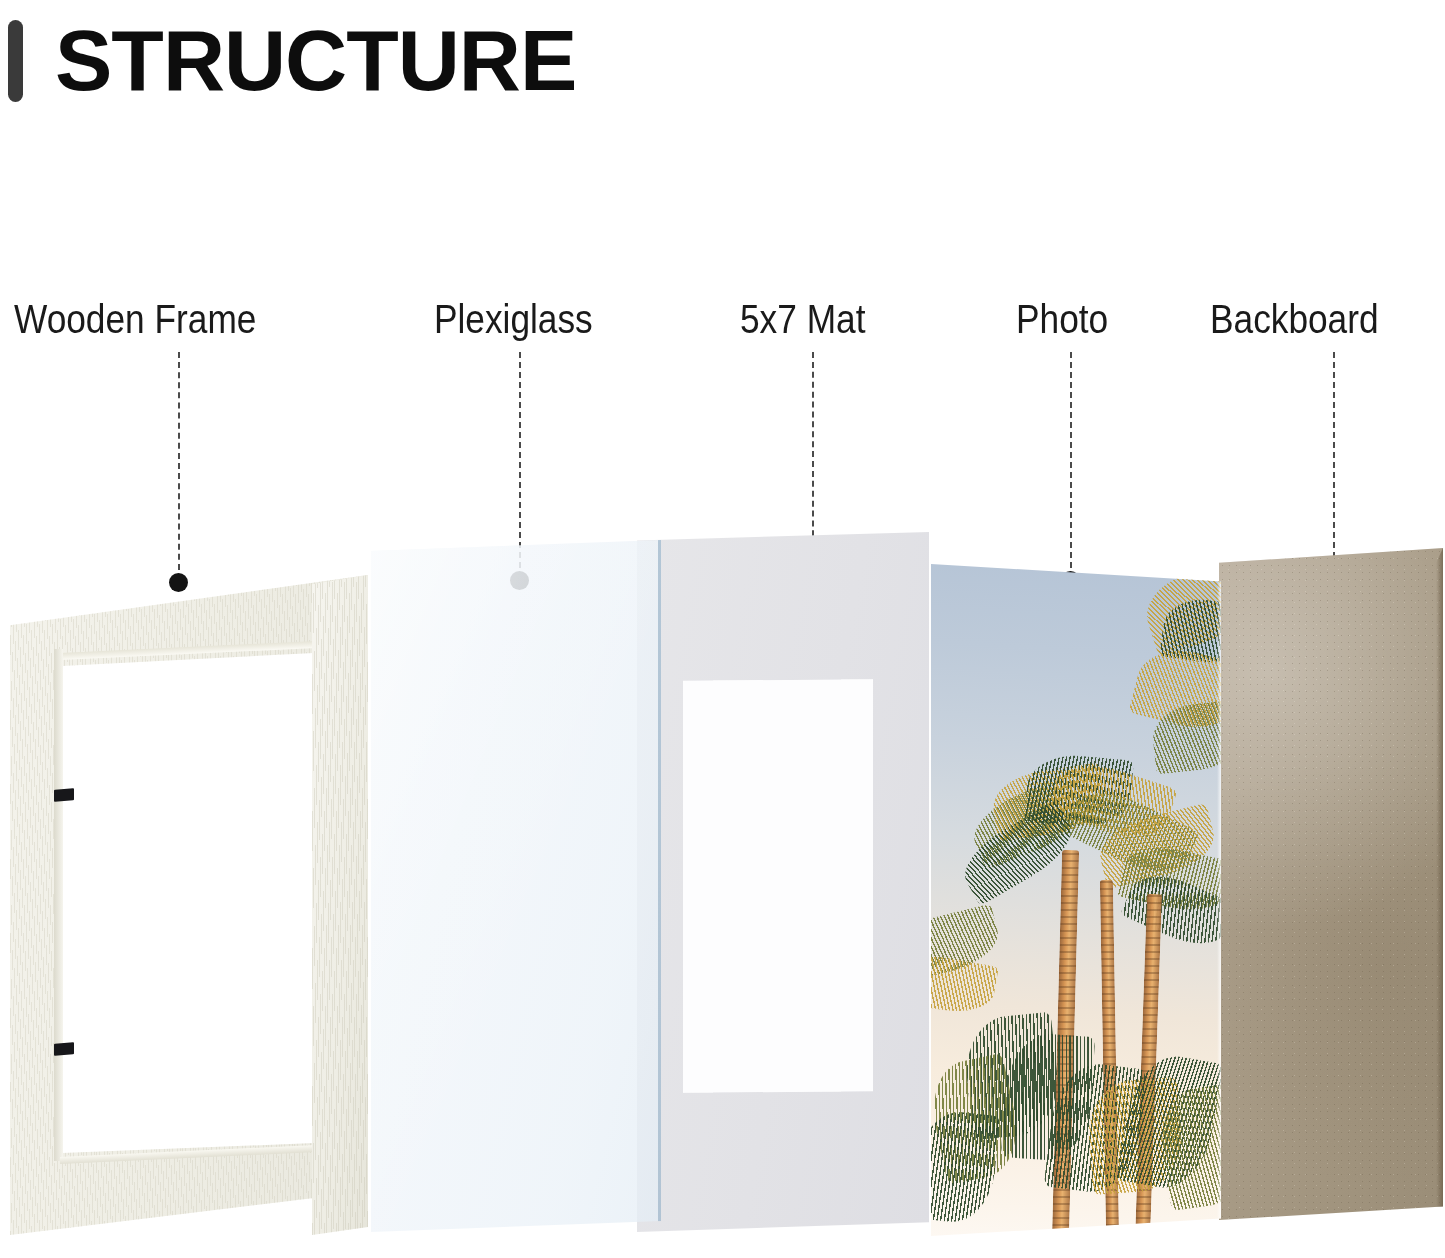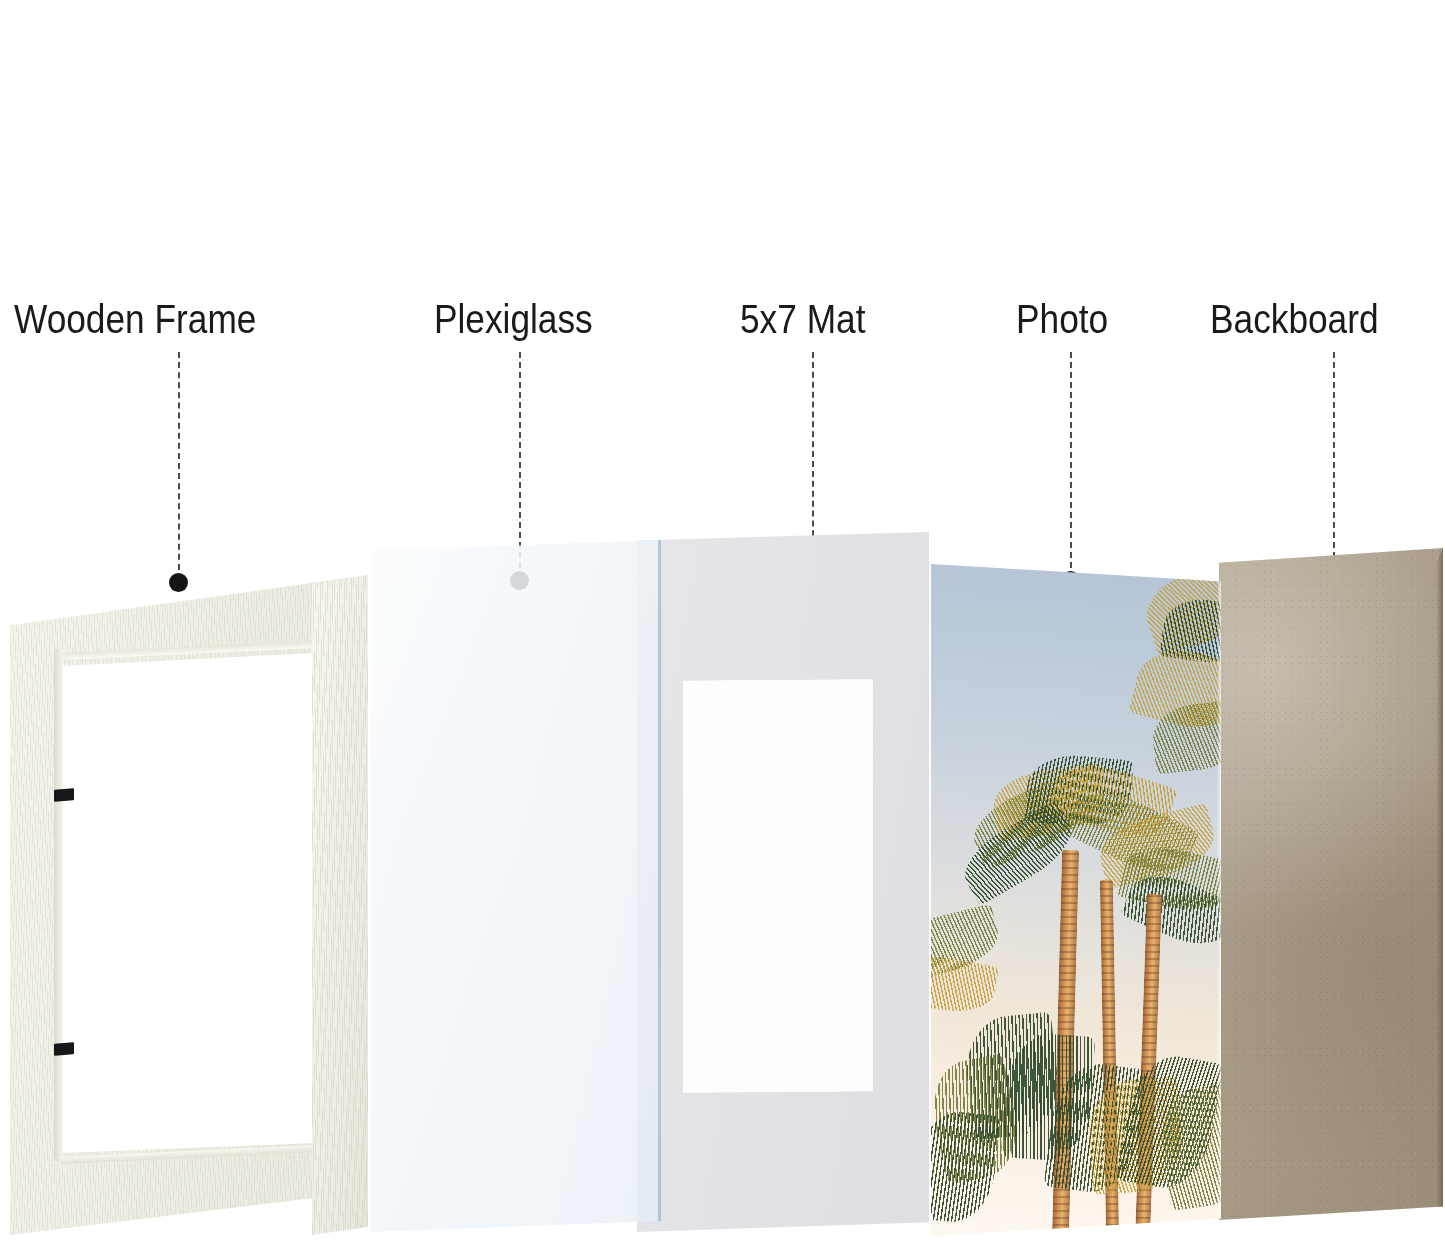--- a/index.html
+++ b/index.html
@@ -312,20 +312,24 @@
     background: #17171a;
     border-radius: 1px;
     transform: skewY(-4deg);
   }
 </style>
 </head>
 <body>
 
 <div id="page">
 
+  <div id="header">
+    <div id="title-bar"></div>
+    <div id="page-title">STRUCTURE</div>
+  </div>
 
   <div class="layer-label" style="left:14px; top:296px;">Wooden Frame</div>
 
   <div class="layer-label" style="left:434px; top:296px;">Plexiglass</div>
 
   <div class="layer-label" style="left:740px; top:296px;">5x7 Mat</div>
 
   <div class="layer-label" style="left:1016px; top:296px;">Photo</div>
 
   <div class="layer-label" style="left:1210px; top:296px;">Backboard</div>

